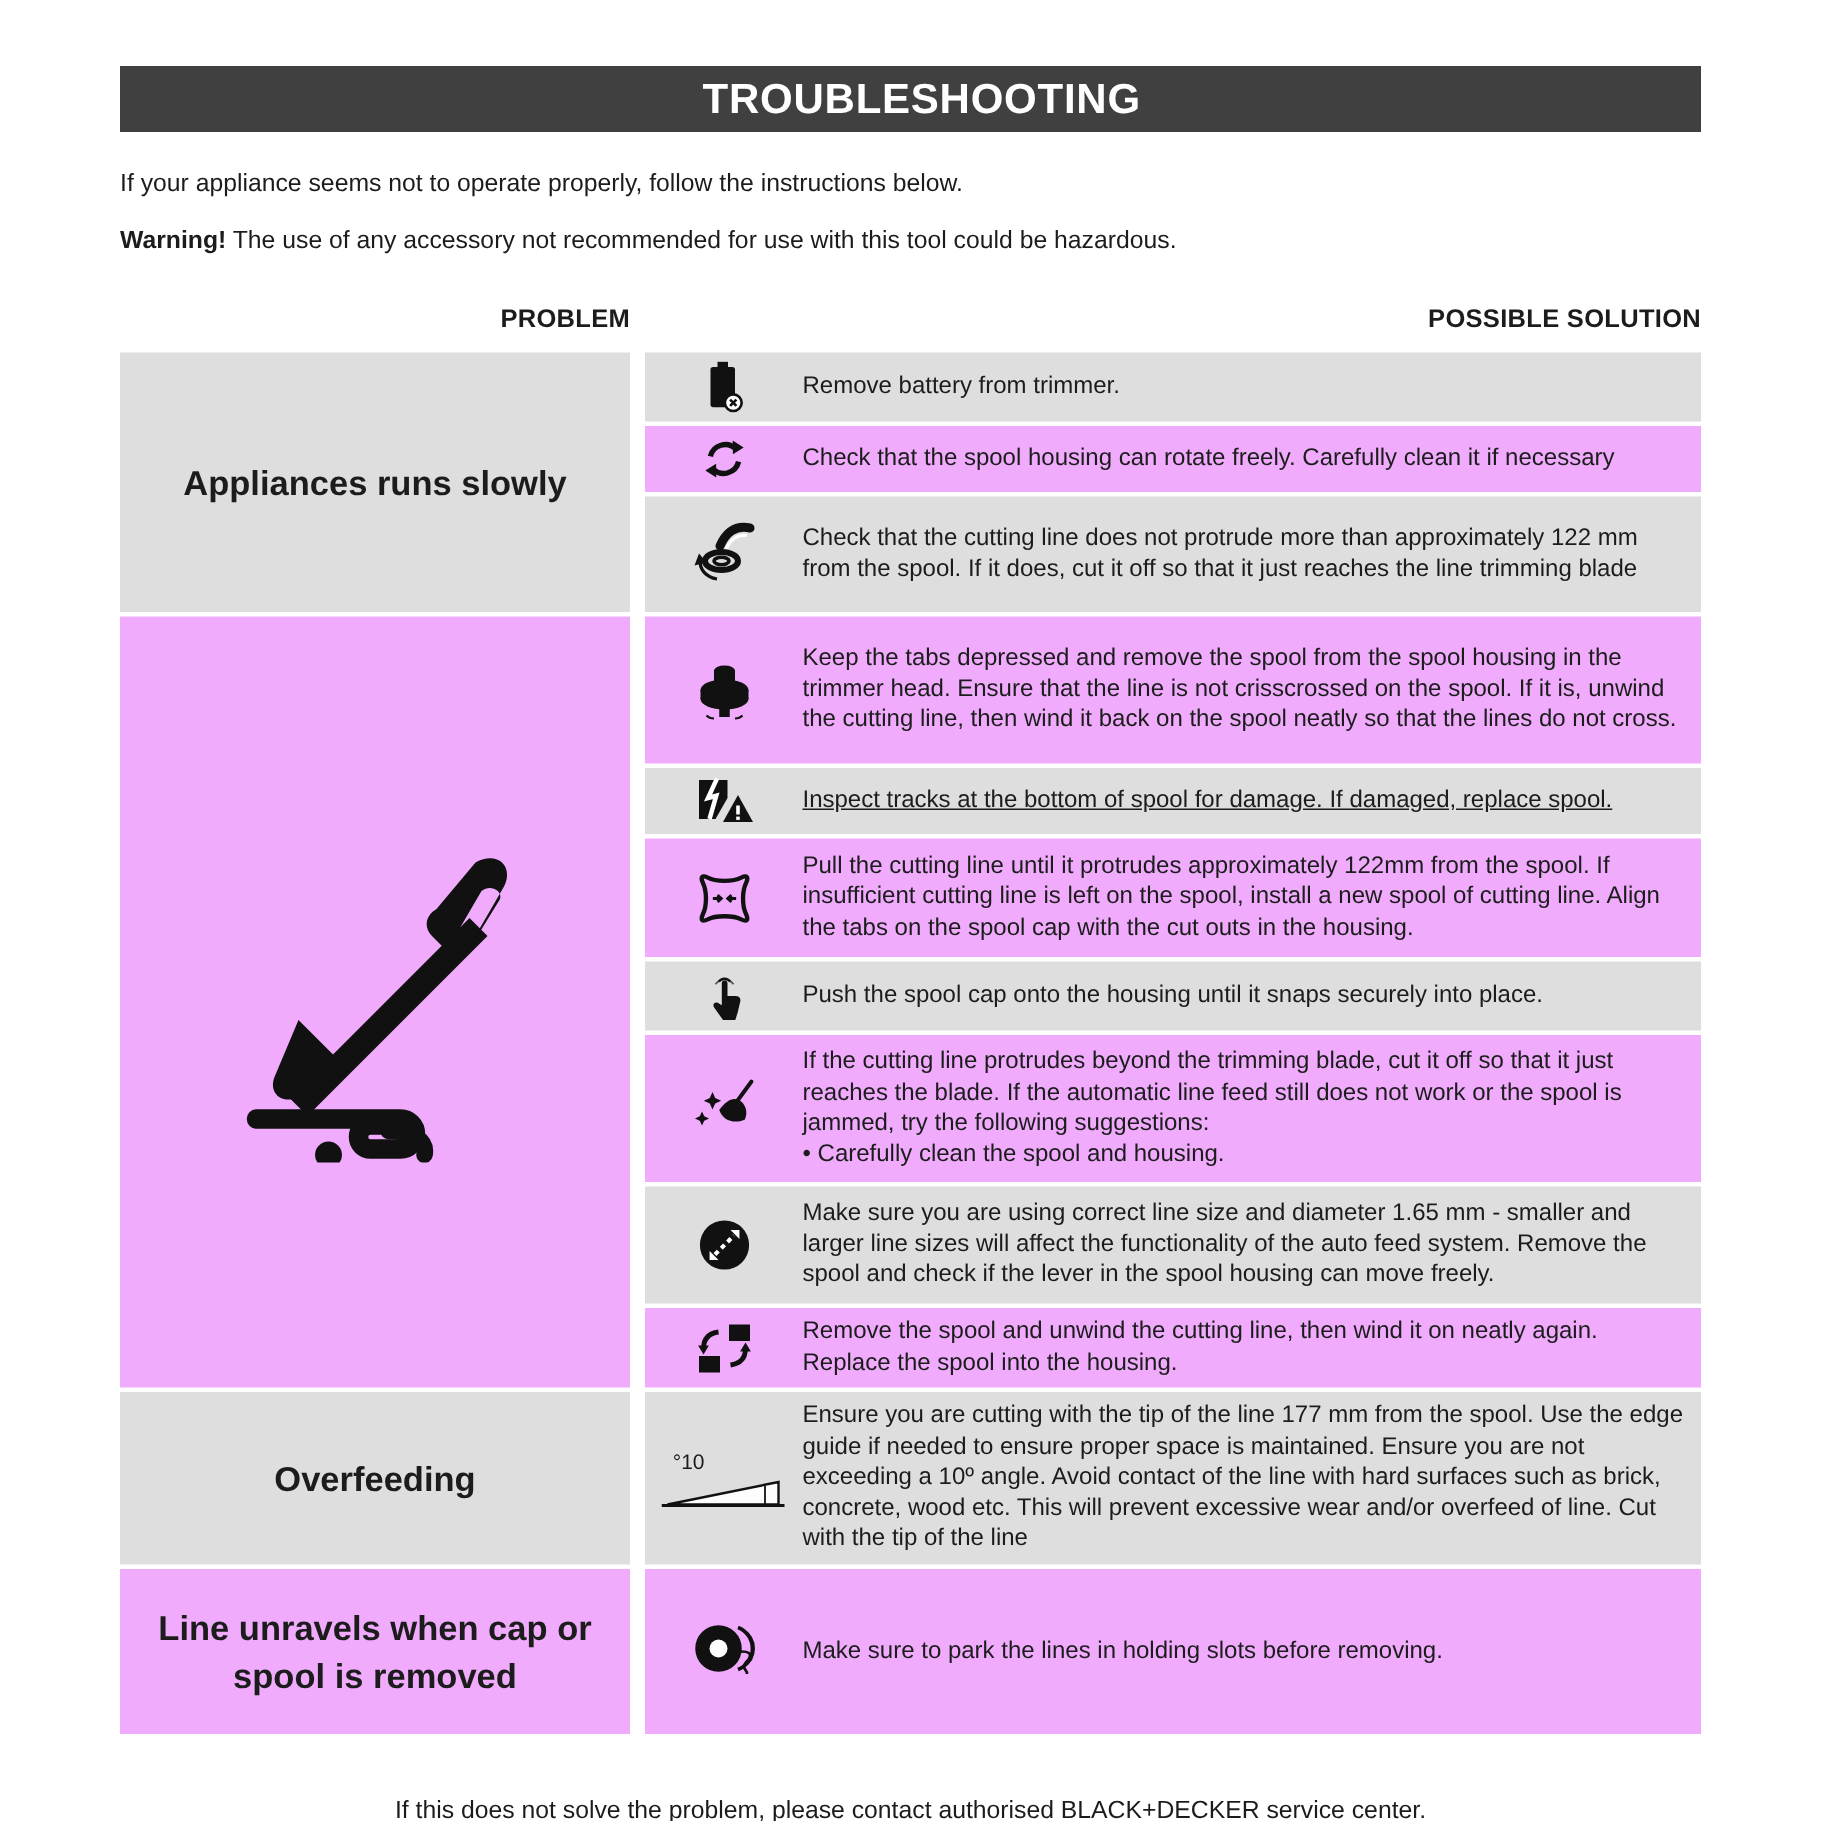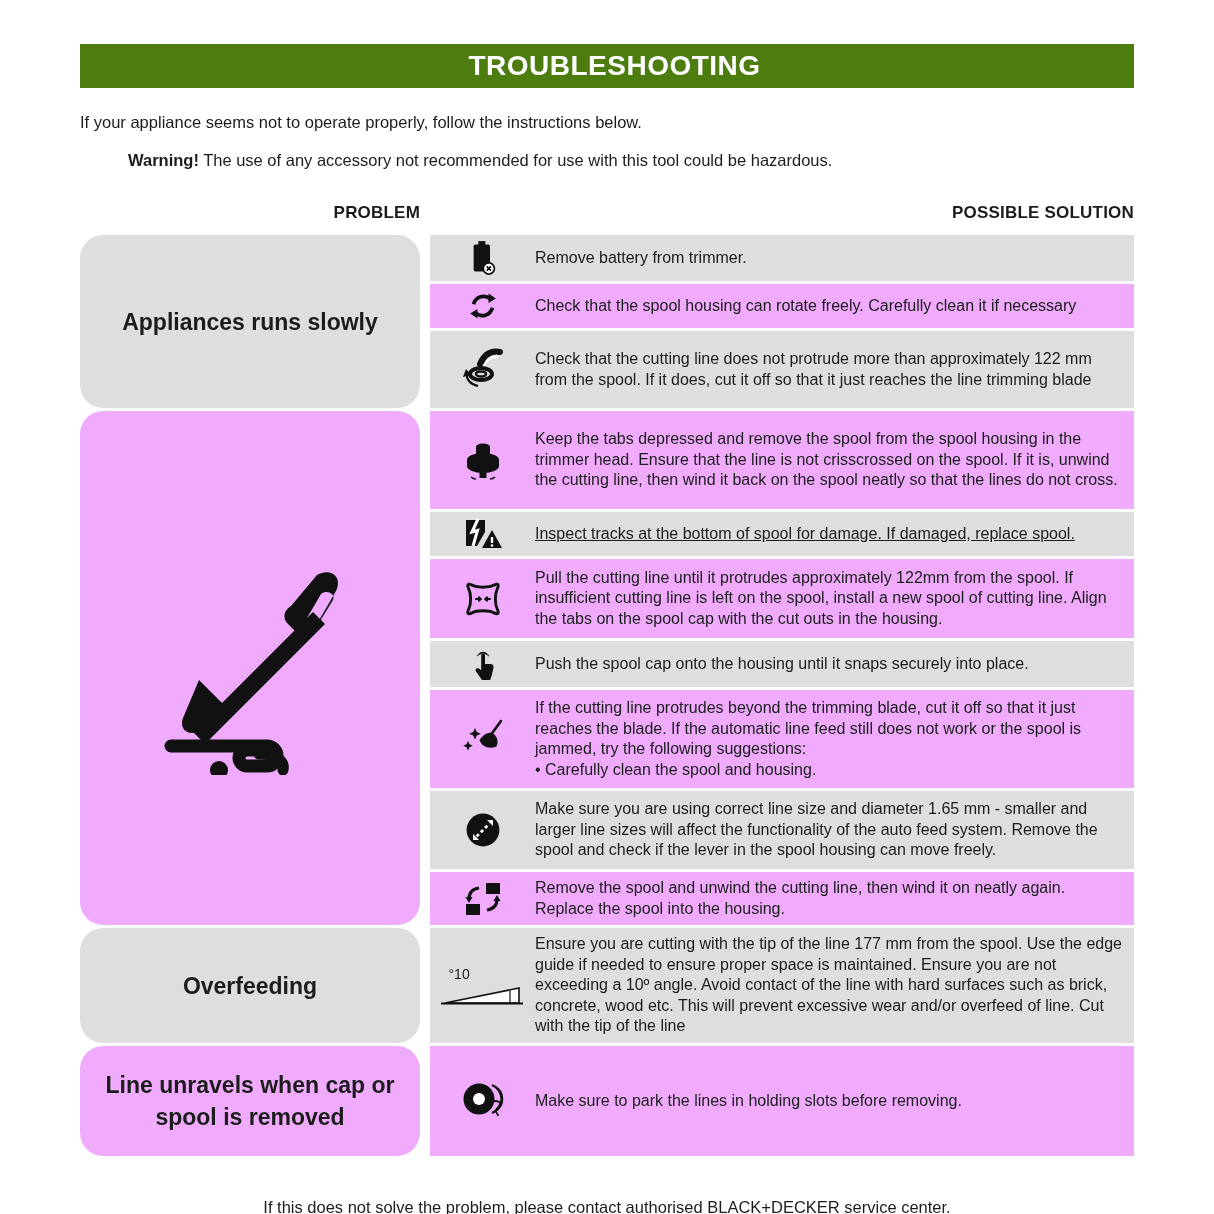--- a/index.html
+++ b/index.html
@@ -1,26 +1,26 @@
 <!DOCTYPE html>
 <html><head>
 <meta charset="utf-8">
 <style>
   html,body{margin:0;padding:0;background:#ffffff;}
   body{width:1214px;height:1214px;font-family:"Liberation Sans","DejaVu Sans",sans-serif;color:#1c1c1c;}
   .page{padding:44px 80px 0 80px;}
-  .title-bar{background:#4d7c0f;color:#fff;height:44px;display:flex;align-items:center;justify-content:center;padding-left:15px;}
+  .title-bar{background:#404040;color:#fff;height:44px;display:flex;align-items:center;justify-content:center;padding-left:15px;}
   .title-bar h1{margin:0;font-size:28px;font-weight:bold;letter-spacing:.5px;}
   .intro{font-size:16.5px;margin:24px 0 0 0;line-height:21px;}
   .warning{font-size:16.5px;margin:17px 0 0 0;line-height:21px;}
-  .warning b{font-weight:bold;margin-left:48px;}
+  .warning b{font-weight:bold;}
   .col-headers{display:grid;grid-template-columns:340px 704px;column-gap:10px;margin-top:32px;}
   .col-headers div{font-size:17px;font-weight:bold;text-align:right;letter-spacing:.2px;}
   .ts-table{display:grid;grid-template-columns:340px 704px;column-gap:10px;row-gap:3px;margin-top:12px;}
-  .p-cell{grid-column:1;display:flex;flex-direction:column;align-items:center;justify-content:center;text-align:center;font-weight:bold;font-size:23px;line-height:32px;padding:6px 6px;box-sizing:border-box;border-radius:23px;}
+  .p-cell{grid-column:1;display:flex;flex-direction:column;align-items:center;justify-content:center;text-align:center;font-weight:bold;font-size:23px;line-height:32px;padding:6px 6px;box-sizing:border-box;}
   .s-row{grid-column:2;display:flex;align-items:center;box-sizing:border-box;padding:6px 10px 6px 0;}
   .bg-gray{background:#dedede;}
   .bg-light{background:#f0abfc;}
   .icon-box{width:105px;flex:0 0 105px;display:flex;align-items:center;justify-content:center;align-self:center;}
   .s-text{flex:1;font-size:16px;line-height:20.5px;white-space:pre-line;}
   sup.tm{font-size:14px;vertical-align:super;line-height:0;}
   .trimmer-wrap{margin-bottom:14px;}
   .angle-icon{position:relative;width:84px;height:40px;}
   .angle-label{position:absolute;left:8px;top:0;font-size:14px;color:#1c1c1c;font-weight:normal;}
   .angle-svg{position:absolute;left:0;bottom:0;}

